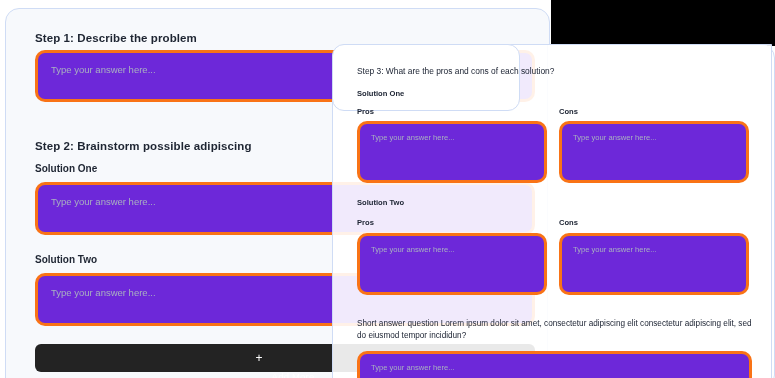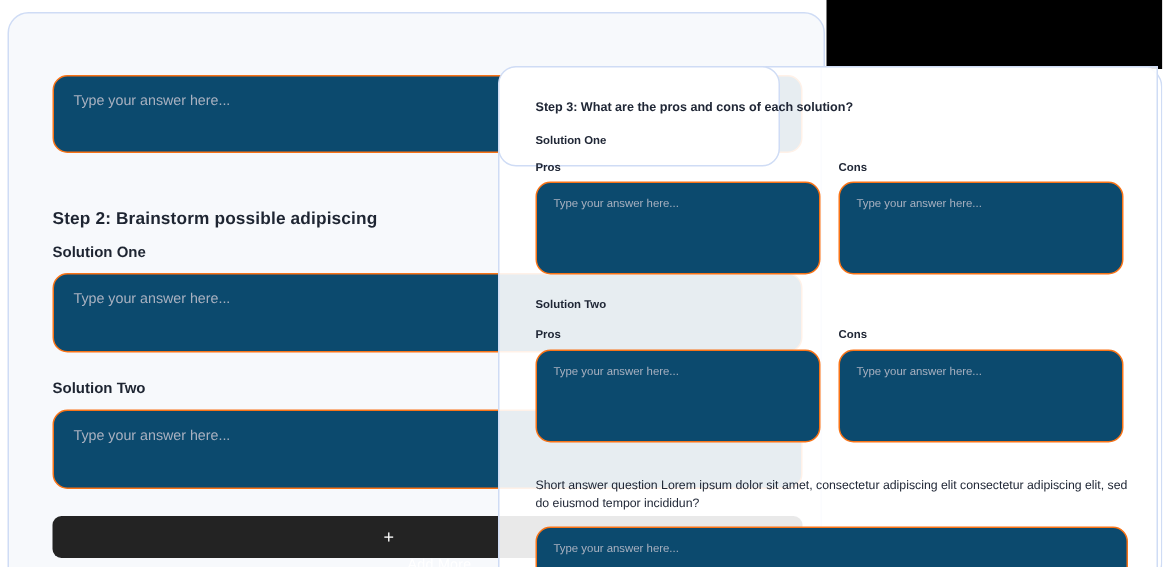--- a/index.html
+++ b/index.html
@@ -107,21 +107,21 @@
   .sub-label {
     position: absolute;
     font-size: 10px;
     font-weight: bold;
     color: #1e2532;
     white-space: nowrap;
   }
   .mid-title {
     position: absolute;
     font-size: 8.4px;
-    font-weight: bold;
+    font-weight: normal;
     color: #202736;
     white-space: nowrap;
     z-index: 6;
   }
   .mid-label {
     position: absolute;
     font-size: 7.6px;
     font-weight: bold;
     color: #202736;
     white-space: nowrap;
@@ -132,22 +132,22 @@
     font-size: 8.2px;
     font-weight: normal;
     color: #202736;
     line-height: 1.45;
     z-index: 6;
   }
 
   
   .tbox {
     position: absolute;
-    background: #0c4a6e;
-    border: 1px solid #f97316;
+    background: #6d28d9;
+    border: 3px solid #f97316;
     border-radius: 10px;
     box-sizing: border-box;
   }
   .tbox .ph {
     position: absolute;
     left: 13px;
     top: 11px;
     font-size: 9.5px;
     color: #a9b1c0;
     white-space: nowrap;
@@ -187,20 +187,21 @@
     margin-top: 36px;
   }
 </style>
 </head>
 <body>
 
 <div id="stage">
 
   <div class="panel panel-main"></div>
 
+  <div class="step-title" style="left:35px; top:32px; z-index:2;">Step 1: Describe the problem</div>
 
   <div class="tbox" style="left:35px; top:50px; width:500px; height:52px; z-index:2;">
     <span class="ph">Type your answer here...</span>
   </div>
 
   <div class="step-title" style="left:35px; top:140px; z-index:2;">Step 2: Brainstorm possible adipiscing</div>
 
   <div class="sub-label" style="left:35px; top:163px; z-index:2;">Solution One</div>
 
   <div class="tbox" style="left:35px; top:182px; width:500px; height:53px; z-index:2;">

